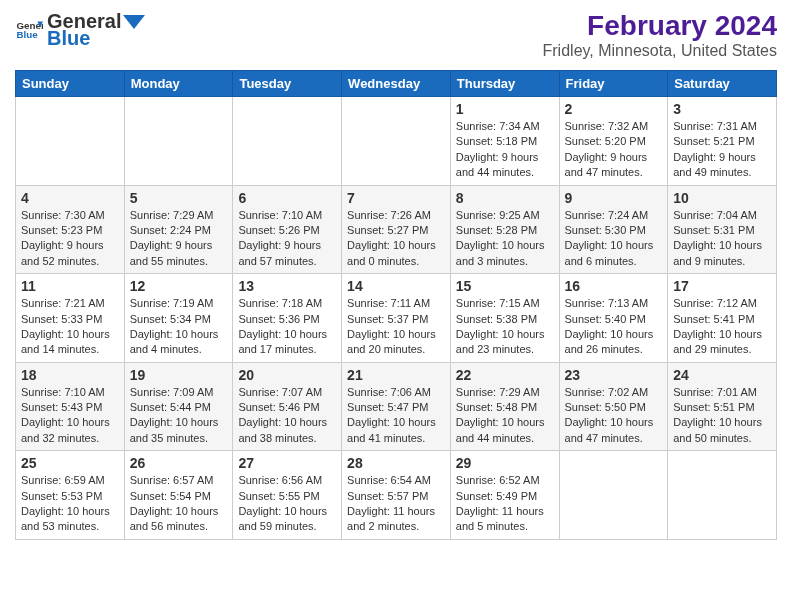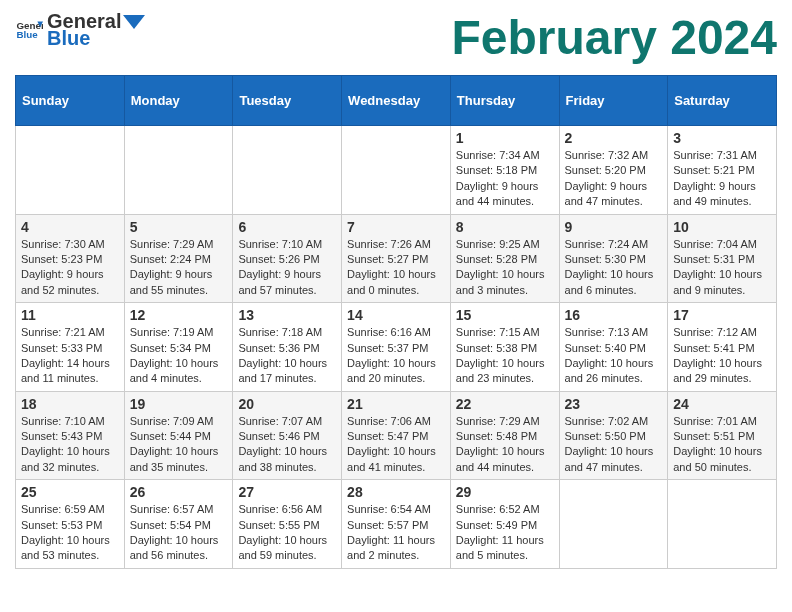--- a/index.html
+++ b/index.html
@@ -22,38 +22,38 @@
       gap: 4px;
     }
     .logo-icon {
       width: 28px;
       height: 28px;
     }
     .title-block {
       text-align: right;
     }
     .month-title {
-      font-size: 48px;
+      font-size: 28px;
       font-weight: bold;
-      color: #0f766e;
+      color: #4c1d95;
     }
     .location-title {
       font-size: 16px;
       color: #555;
     }
     .calendar {
       width: 100%;
       border-collapse: collapse;
       border: 1px solid #ccc;
     }
     .calendar th {
       background-color: #1a6bbd;
       color: #fff;
       text-align: left;
-      padding: 17px 6px;
+      padding: 5px 6px;
       font-size: 13px;
       border: 1px solid #1558a0;
     }
     .calendar td {
       border: 1px solid #ccc;
       vertical-align: top;
       padding: 4px 5px;
       font-size: 11px;
       color: #333;
       width: calc(100% / 7);
@@ -93,20 +93,21 @@
         <span style="font-size:20px;font-weight:bold;color:#333;">General</span>
         <svg width="22" height="22" viewBox="0 0 22 22" style="margin:0 2px;">
           <polygon points="0,4 22,4 11,18" fill="#1a6bbd"></polygon>
         </svg>
       </div>
       <span style="font-size:20px;font-weight:bold;color:#1a6bbd;display:block;margin-top:-6px;">Blue</span>
     </div>
   </div>
   <div class="title-block">
     <div class="month-title">February 2024</div>
+    <div class="location-title">Fridley, Minnesota, United States</div>
   </div>
 </div>
 
 <table class="calendar">
   <thead>
     <tr>
       <th>Sunday</th>
       <th>Monday</th>
       <th>Tuesday</th>
       <th>Wednesday</th>
@@ -203,21 +204,21 @@
           <span>Daylight: 10 hours and 9 minutes.</span>
         </div>
       </td>
       </tr>
       <tr class="row-white">
         <td>
         <span class="day-num">11</span>
         <div class="day-info">
           <span>Sunrise: 7:21 AM</span><br>
           <span>Sunset: 5:33 PM</span><br>
-          <span>Daylight: 14 hours and 11 minutes.</span>
+          <span>Daylight: 10 hours and 14 minutes.</span>
         </div>
       </td>
         <td>
         <span class="day-num">12</span>
         <div class="day-info">
           <span>Sunrise: 7:19 AM</span><br>
           <span>Sunset: 5:34 PM</span><br>
           <span>Daylight: 10 hours and 4 minutes.</span>
         </div>
       </td>
@@ -225,21 +226,21 @@
         <span class="day-num">13</span>
         <div class="day-info">
           <span>Sunrise: 7:18 AM</span><br>
           <span>Sunset: 5:36 PM</span><br>
           <span>Daylight: 10 hours and 17 minutes.</span>
         </div>
       </td>
         <td>
         <span class="day-num">14</span>
         <div class="day-info">
-          <span>Sunrise: 6:16 AM</span><br>
+          <span>Sunrise: 7:11 AM</span><br>
           <span>Sunset: 5:37 PM</span><br>
           <span>Daylight: 10 hours and 20 minutes.</span>
         </div>
       </td>
         <td>
         <span class="day-num">15</span>
         <div class="day-info">
           <span>Sunrise: 7:15 AM</span><br>
           <span>Sunset: 5:38 PM</span><br>
           <span>Daylight: 10 hours and 23 minutes.</span>

